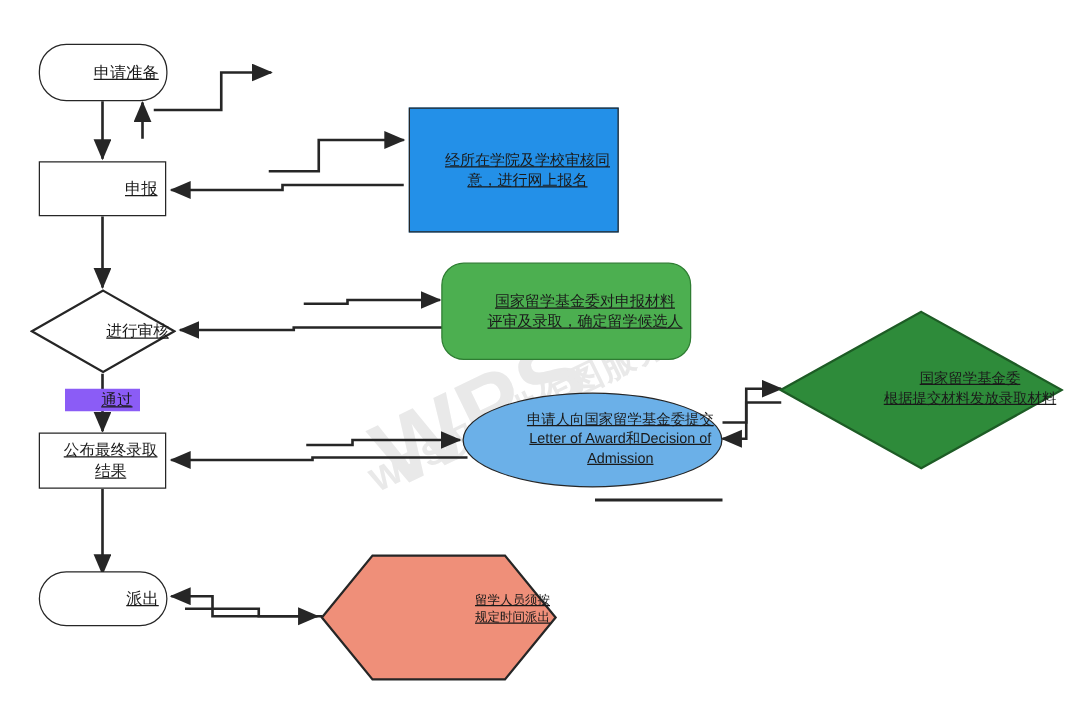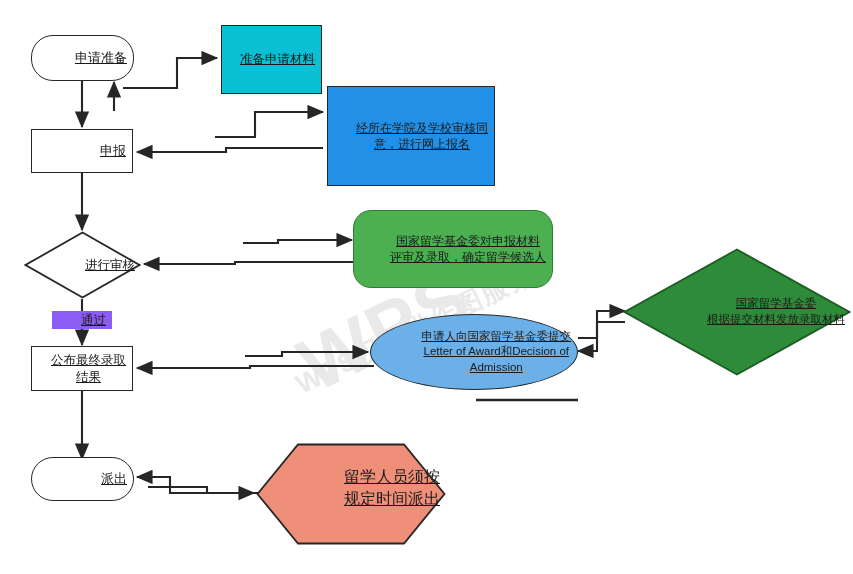--- a/index.html
+++ b/index.html
@@ -67,23 +67,20 @@
       <path d="M148,487 L207,487 L207,493 L254,493"></path>
     </g>
 
     <path d="M476,400 L578,400" stroke="#262626" stroke-width="2.3" fill="none"></path>
   </svg>
 
   <div class="node rounded" style="left:31px;top:35px;width:103px;height:46px;font-size:13px;">
     <span class="lbl">申请准备</span>
   </div>
 
-  <div class="node fill-rect" style="left:221px;top:25px;width:101px;height:69px;background:#0bbfd4;font-size:12.5px;">
-    <span class="lbl">准备申请材料</span>
-  </div>
 
   <div class="node fill-rect" style="left:327px;top:86px;width:168px;height:100px;background:#2390e8;font-size:12px;">
     <span class="lbl">经所在学院及学校审核同
 意，进行网上报名</span>
   </div>
 
   <div class="node rect" style="left:31px;top:129px;width:102px;height:44px;font-size:13px;">
     <span class="lbl">申报</span>
   </div>
 
@@ -127,19 +124,19 @@
   </div>
 
   <div class="node rounded" style="left:31px;top:457px;width:103px;height:44px;font-size:13px;">
     <span class="lbl">派出</span>
   </div>
 
   <div class="diamond-wrap" style="left:256px;top:443px;width:190px;height:102px;">
     <svg width="190" height="102" viewBox="0 0 190 102">
       <polygon points="42,1.5 148,1.5 188.5,51 148,100.5 42,100.5 1.5,51" fill="#ef8f79" stroke="#262626" stroke-width="1.8"></polygon>
     </svg>
-    <div class="node" style="left:0;top:0;width:190px;height:89px;font-size:16px;">
+    <div class="node" style="left:0;top:0;width:190px;height:89px;font-size:10px;">
       <span class="lbl">留学人员须按
 规定时间派出</span>
     </div>
   </div>
 
 </div>
 
 </body></html>

